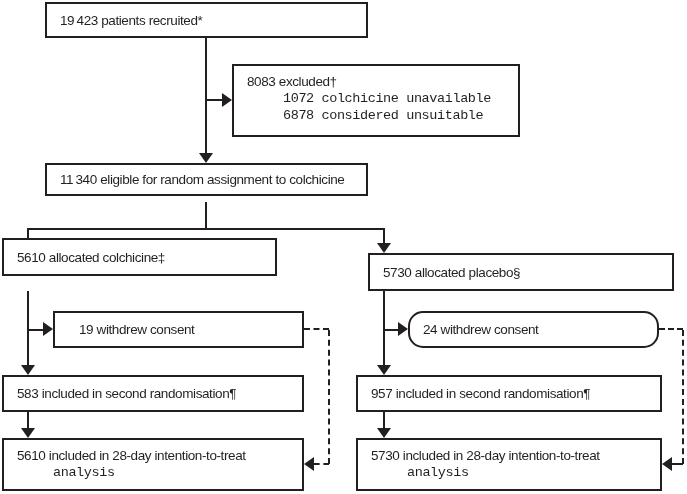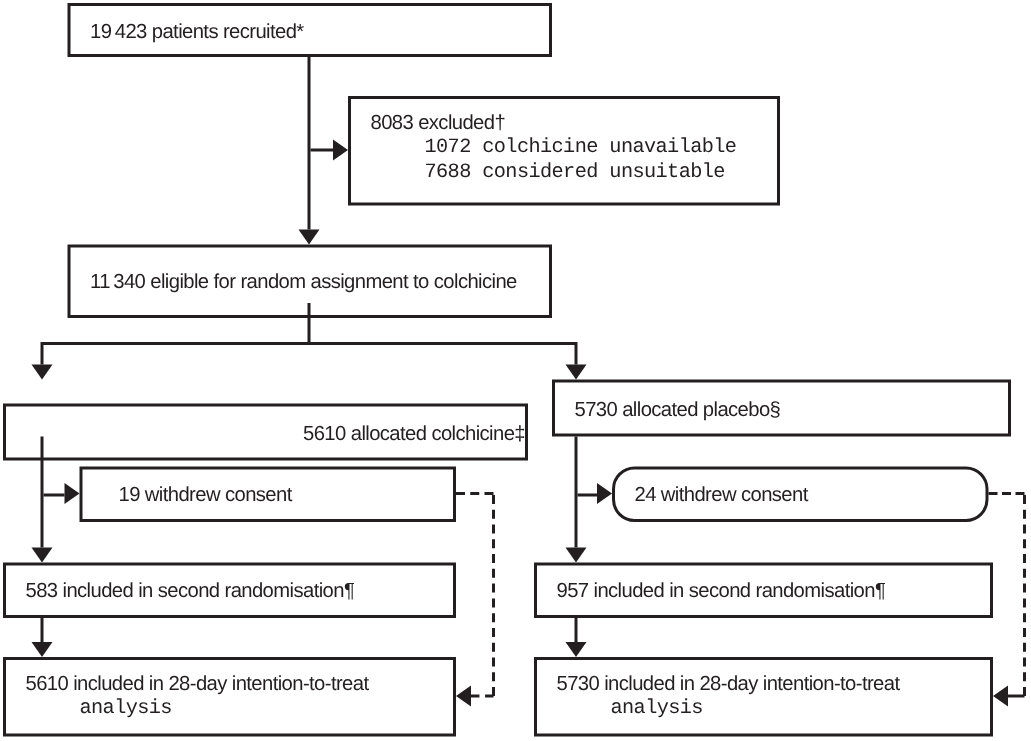--- a/index.html
+++ b/index.html
@@ -41,35 +41,35 @@
 
   <div class="vline" style="left:205px; top:38px; width:2px; height:115px;"></div>
   <div class="arrow-down" style="left:199px; top:153px;"></div>
 
   <div class="hline" style="left:207px; top:99px; width:15px; height:2px;"></div>
   <div class="arrow-right" style="left:222px; top:93px;"></div>
 
   <div class="fbox multi" style="left:232px; top:64px; width:288px; height:73px;">
     <div>8083 excluded†</div>
     <div class="indent">1072 colchicine unavailable</div>
-    <div class="indent">7688 considered unsuitable</div>
+    <div class="indent">6878 considered unsuitable</div>
   </div>
 
-  <div class="fbox single" style="left:45px; top:163px; width:323px; height:49px;">
+  <div class="fbox single" style="left:45px; top:163px; width:323px; height:33px;">
     <span>11 340 eligible for random assignment to colchicine</span>
   </div>
 
   <div class="vline" style="left:205px; top:202px; width:2px; height:26px;"></div>
   <div class="hline" style="left:27px; top:228px; width:358px; height:2px;"></div>
   <div class="vline" style="left:27px; top:230px; width:2px; height:13px;"></div>
   <div class="arrow-down" style="left:21px; top:243px;"></div>
   <div class="vline" style="left:383px; top:230px; width:2px; height:13px;"></div>
   <div class="arrow-down" style="left:377px; top:243px;"></div>
 
-  <div class="fbox single" style="left:2px; top:269px; width:350px; height:38px;justify-content:flex-end;">
+  <div class="fbox single" style="left:2px; top:238px; width:275px; height:38px;">
     <span>5610 allocated colchicine‡</span>
   </div>
   <div class="fbox single" style="left:368px; top:253px; width:306px; height:38px;">
     <span>5730 allocated placebo§</span>
   </div>
 
   <div class="vline" style="left:27px; top:291px; width:2px; height:74px;"></div>
   <div class="arrow-down" style="left:21px; top:365px;"></div>
   <div class="hline" style="left:29px; top:329px; width:14px; height:2px;"></div>
   <div class="arrow-right" style="left:43px; top:322px;"></div>

